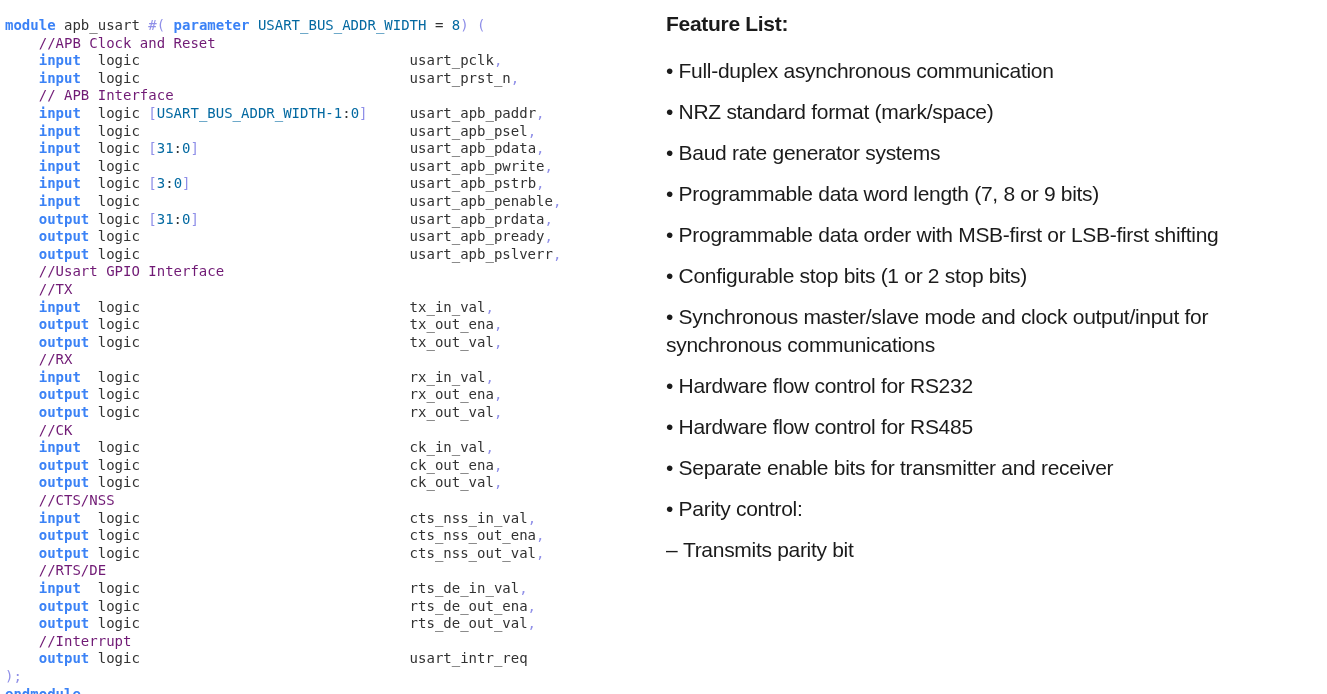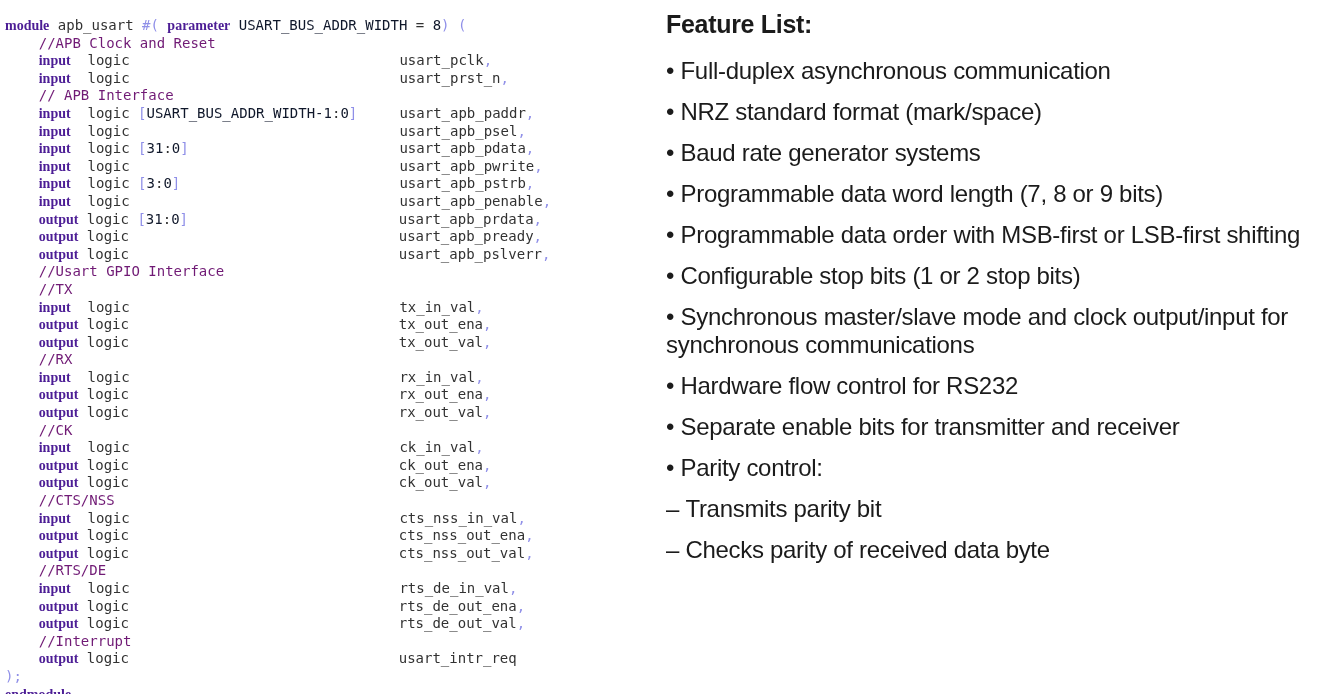--- a/index.html
+++ b/index.html
@@ -19,44 +19,44 @@
     left: 0;
     top: 0;
     padding: 3px 0 0 5px;
     font-family: "DejaVu Sans Mono", monospace;
     font-size: 14px;
     line-height: 17.6px;
     white-space: pre;
     color: #323232;
   }
   .code-line { height: 17.6px; }
-  .seg-k { color: #4c1d95; font-weight: bold; font-family: Liberation Serif, serif; }  
+  .seg-k { color: #3b82f6; font-weight: bold; }  
   .seg-c { color: #701a75; }                      
-  .seg-m { color: #0f172a; text-align: right; }                      
+  .seg-m { color: #0369a1; text-align: right; }                      
   .seg-p { color: #8f8fe8; }                      
   .seg-d { color: #323232; }                      
   .seg-t { color: #323232; }                      
 
   
   .feature-panel {
     position: absolute;
     left: 666px;
     top: 10px;
     width: 648px;
     color: #1b1b1b;
   }
   .feature-title {
-    font-size: 25px;
+    font-size: 21px;
     font-weight: bold;
     line-height: 28px;
     margin: 0 0 19px 0;
     letter-spacing: -0.3px;
   }
   .feature-item {
-    font-size: 24px;
+    font-size: 21px;
     line-height: 28px;
     letter-spacing: -0.3px;
     margin: 0 0 13px 0;
   }
   .feature-item .marker { display: inline; }
 </style>
 </head>
 <body>
 
 <div class="stage">
@@ -67,20 +67,20 @@
     <p class="feature-title">Feature List:</p>
     <div id="feature-list">
         <p class="feature-item"><span class="marker">•</span><span>&nbsp;Full-duplex asynchronous communication</span></p>
         <p class="feature-item"><span class="marker">•</span><span>&nbsp;NRZ standard format (mark/space)</span></p>
         <p class="feature-item"><span class="marker">•</span><span>&nbsp;Baud rate generator systems</span></p>
         <p class="feature-item"><span class="marker">•</span><span>&nbsp;Programmable data word length (7, 8 or 9 bits)</span></p>
         <p class="feature-item"><span class="marker">•</span><span>&nbsp;Programmable data order with MSB-first or LSB-first shifting</span></p>
         <p class="feature-item"><span class="marker">•</span><span>&nbsp;Configurable stop bits (1 or 2 stop bits)</span></p>
         <p class="feature-item"><span class="marker">•</span><span>&nbsp;Synchronous master/slave mode and clock output/input for synchronous communications</span></p>
         <p class="feature-item"><span class="marker">•</span><span>&nbsp;Hardware flow control for RS232</span></p>
+        <p class="feature-item"><span class="marker">•</span><span>&nbsp;Hardware flow control for RS485</span></p>
         <p class="feature-item"><span class="marker">•</span><span>&nbsp;Separate enable bits for transmitter and receiver</span></p>
         <p class="feature-item"><span class="marker">•</span><span>&nbsp;Parity control:</span></p>
         <p class="feature-item"><span class="marker">–</span><span>&nbsp;Transmits parity bit</span></p>
-        <p class="feature-item"><span class="marker">–</span><span>&nbsp;Checks parity of received data byte</span></p>
       </div>
   </div>
 
 </div>
 
 </body></html>

